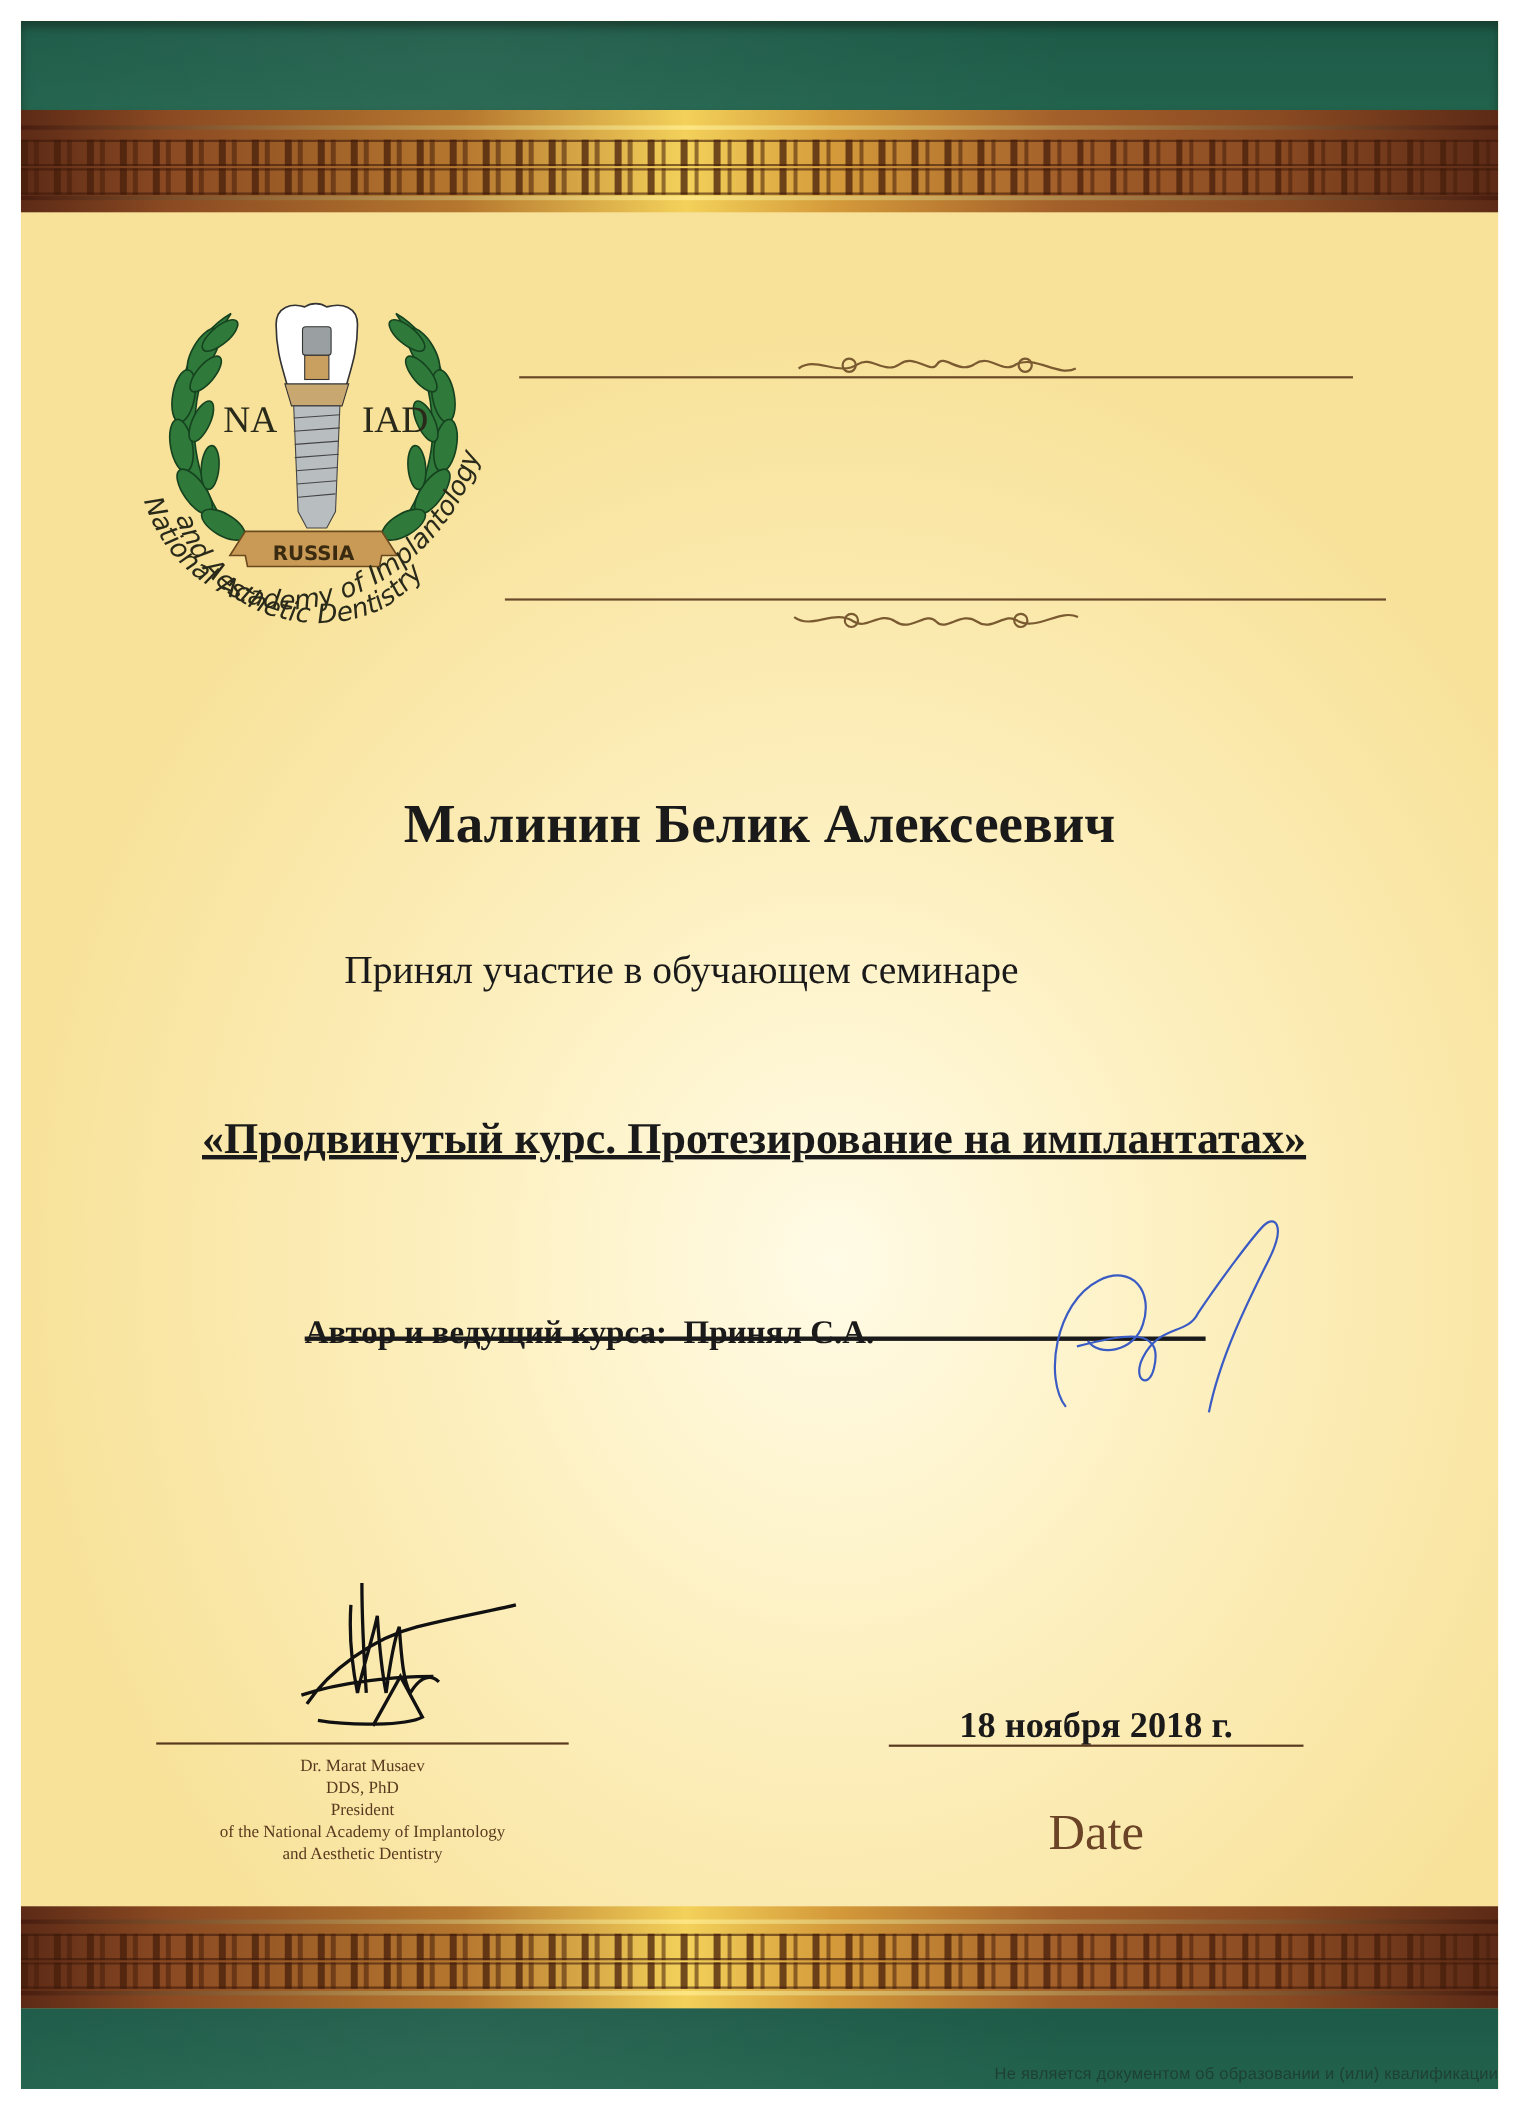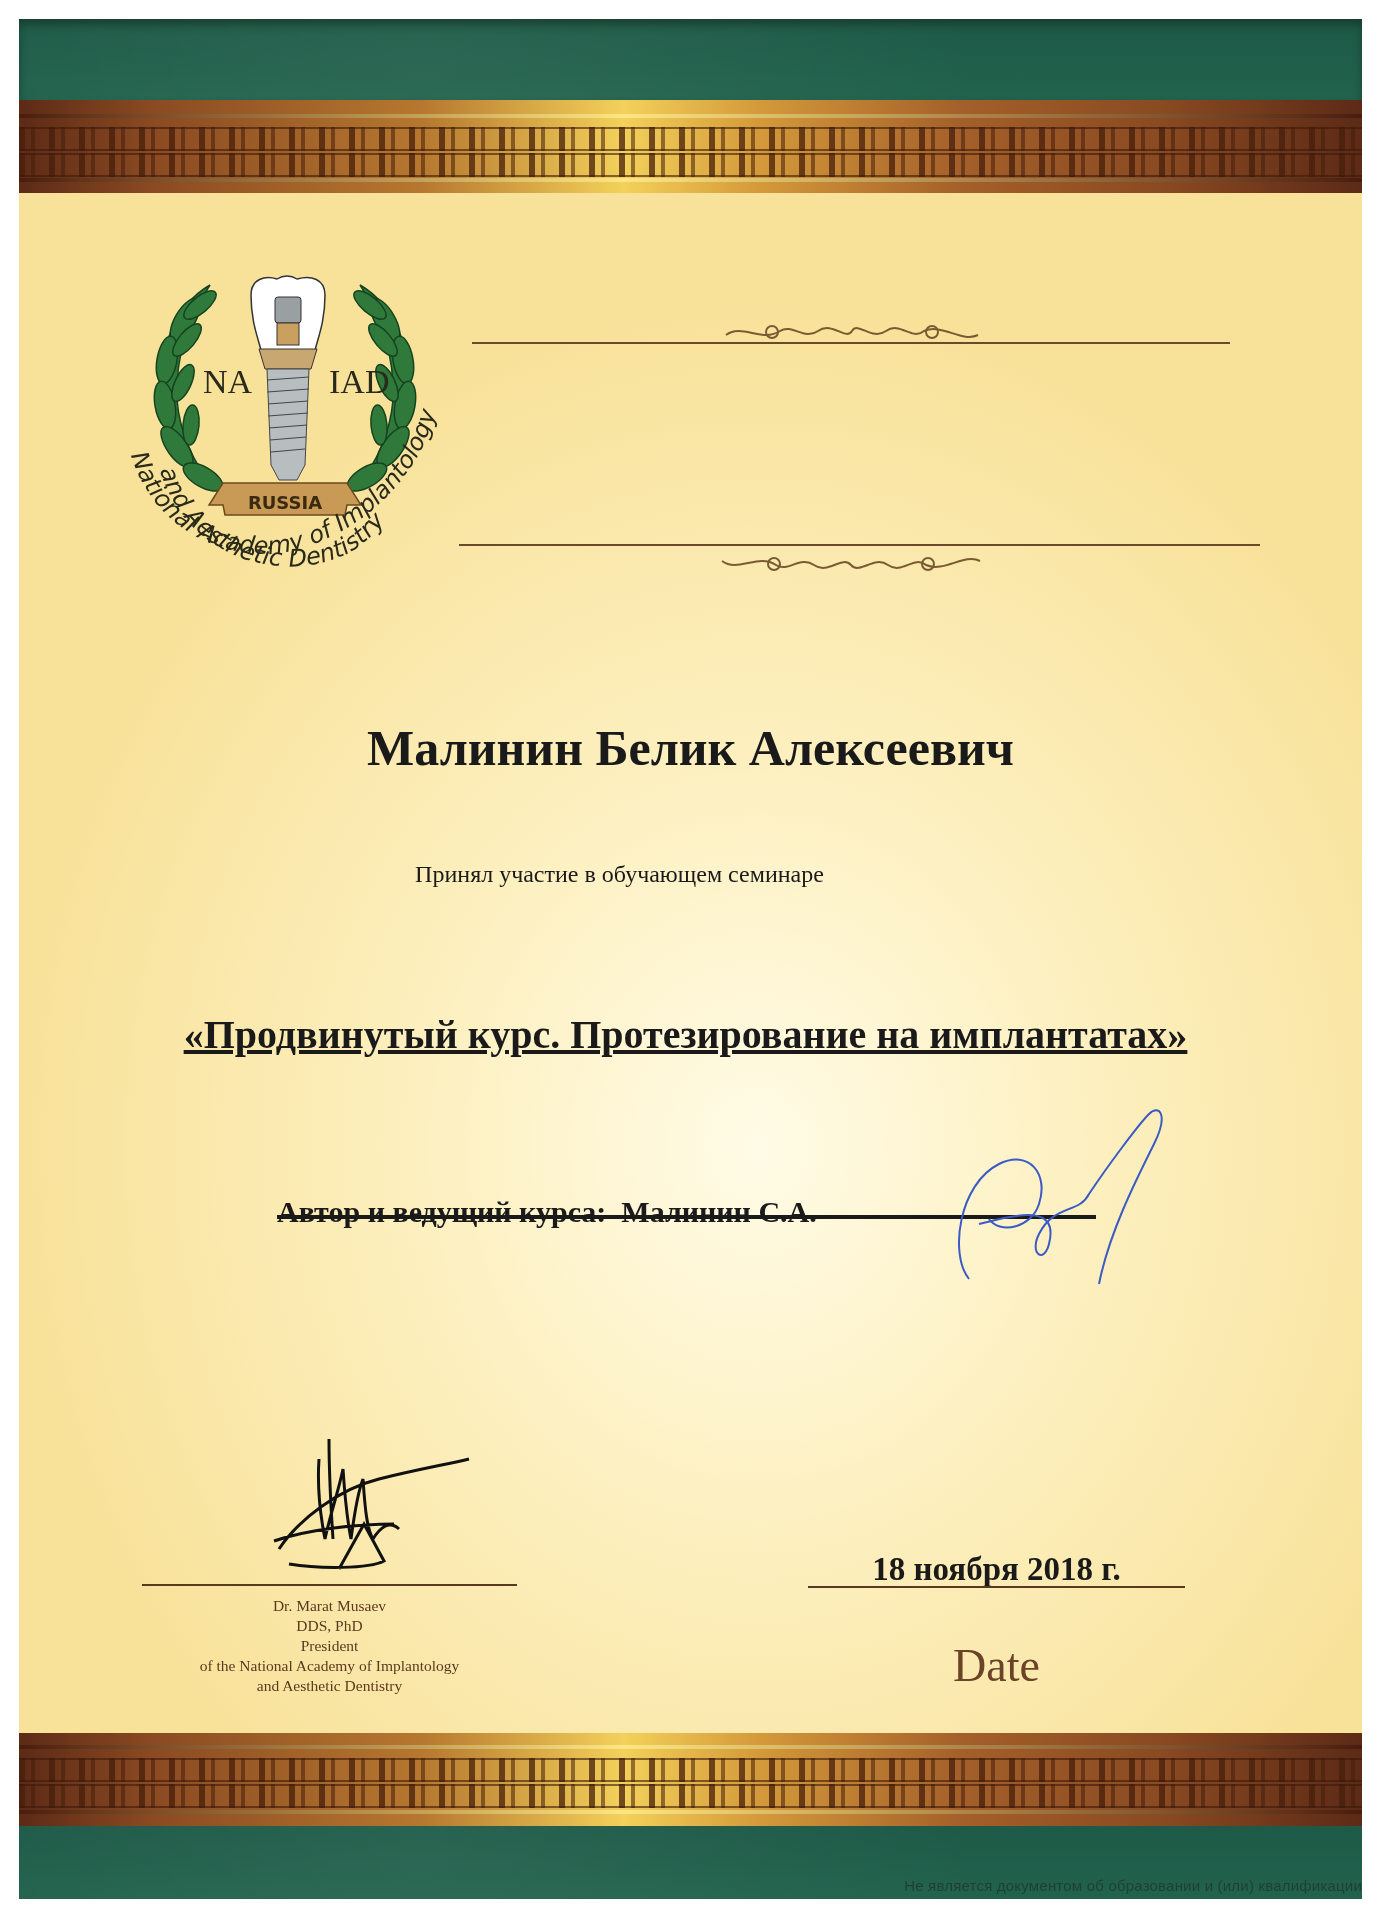--- a/index.html
+++ b/index.html
@@ -19,21 +19,21 @@
       background-image: repeating-linear-gradient(90deg, rgba(70,30,10,0.75) 0 6px, rgba(240,200,90,0.0) 6px 12px, rgba(70,30,10,0.55) 12px 16px, transparent 16px 30px);
       border-top:2px solid rgba(60,25,10,0.6); border-bottom:2px solid rgba(60,25,10,0.6); }
   .disclaimer { position:absolute; left:0; width:100%; top:1858px; text-align:right; font-family:"Liberation Sans", sans-serif; font-size:15px; color:rgba(30,60,50,0.9); letter-spacing:0.2px; }
 
   .logo { position:absolute; left:96px; top:246px; width:340px; height:320px; }
   .rule { position:absolute; height:2px; background:#6b4a2a; }
   .flourish { position:absolute; }
   .cert-title { position:absolute; left:456px; top:376px; width:750px; text-align:center; font-family:"Liberation Serif", serif;
       font-size:108px; color:#6b4326; letter-spacing:1px; line-height:1; white-space:nowrap; }
   .name { position:absolute; left:0; width:1343px; top:700px; text-align:center; font-weight:bold; font-size:50px; color:#1a1a1a; white-space:nowrap; }
-  .participated { position:absolute; left:0; width:1201px; top:842px; text-align:center; font-size:24px; color:#1a1a1a; }
+  .participated { position:absolute; left:0; width:1201px; top:842px; text-align:center; font-size:36px; color:#1a1a1a; }
   .course { position:absolute; left:0; width:1333px; top:992px; text-align:center; font-weight:bold; font-size:40px; color:#1a1a1a; white-space:nowrap;text-decoration:underline; }
   .author { position:absolute; left:258px; top:1176px; font-weight:bold; font-size:30px; color:#1a1a1a; white-space:nowrap; }
   .author-line { position:absolute; left:258px; top:1196px; width:819px; height:4px; background:#1a1a1a; }
   .sig { position:absolute; }
   .sig-line { position:absolute; left:123px; top:1565px; width:375px; height:2px; background:#5a3a1f; }
   .president { position:absolute; left:123px; top:1577px; width:375px; text-align:center; font-size:15.5px; line-height:20px; color:#5a3a1f; }
   .date-value { position:absolute; left:789px; top:1532px; width:377px; text-align:center; font-weight:bold; font-size:33px; color:#1a1a1a; }
   .date-line { position:absolute; left:789px; top:1567px; width:377px; height:2px; background:#5a3a1f; }
   .date-label { position:absolute; left:789px; top:1620px; width:377px; text-align:center; font-size:46px; color:#6b4326; }
 </style>
@@ -123,21 +123,21 @@
     <circle cx="56" cy="15" r="6" fill="none" stroke="#7a5a30" stroke-width="2"></circle>
     <circle cx="210" cy="15" r="6" fill="none" stroke="#7a5a30" stroke-width="2"></circle>
   </svg>
 
   <div class="name">Малинин Белик Алексеевич</div>
   <div class="participated">Принял участие в обучающем семинаре</div>
   <div class="course">«Продвинутый курс. Протезирование на имплантатах»</div>
 
   <div class="author">
     <span>Автор и ведущий курса:</span>&nbsp;
-    <span>Малинин С.А.</span>
+    <span>Принял С.А.</span>
   </div>
   <div class="author-line"></div>
   <svg class="sig" style="left:920px; top:1085px" width="240" height="190" viewBox="0 0 240 190">
     <path d="M30,175 C10,150 20,80 60,60 C90,45 110,70 100,100 C92,125 60,130 50,115 M40,120 C80,110 120,100 110,140 C105,160 90,150 100,130 C115,100 140,110 150,90 C170,60 200,20 210,10 C220,0 230,10 215,40 C195,80 170,130 160,180" fill="none" stroke="#3b5bc4" stroke-width="2"></path>
   </svg>
 
   <svg class="sig" style="left:240px; top:1410px" width="220" height="150" viewBox="0 0 220 150">
     <path d="M70,10 C70,40 72,80 74,110 M60,30 C58,60 62,90 66,110 C70,90 80,60 84,40 C86,70 88,90 92,110 C96,80 100,60 104,50 C106,80 108,100 114,110 C120,100 130,90 140,100 M20,120 C40,90 80,60 120,50 C160,40 190,35 210,30 M30,135 C60,140 110,140 125,132 L105,95 L80,140 M15,112 C50,100 100,95 135,95" fill="none" stroke="#111" stroke-width="3"></path>
   </svg>
   <div class="sig-line"></div>

